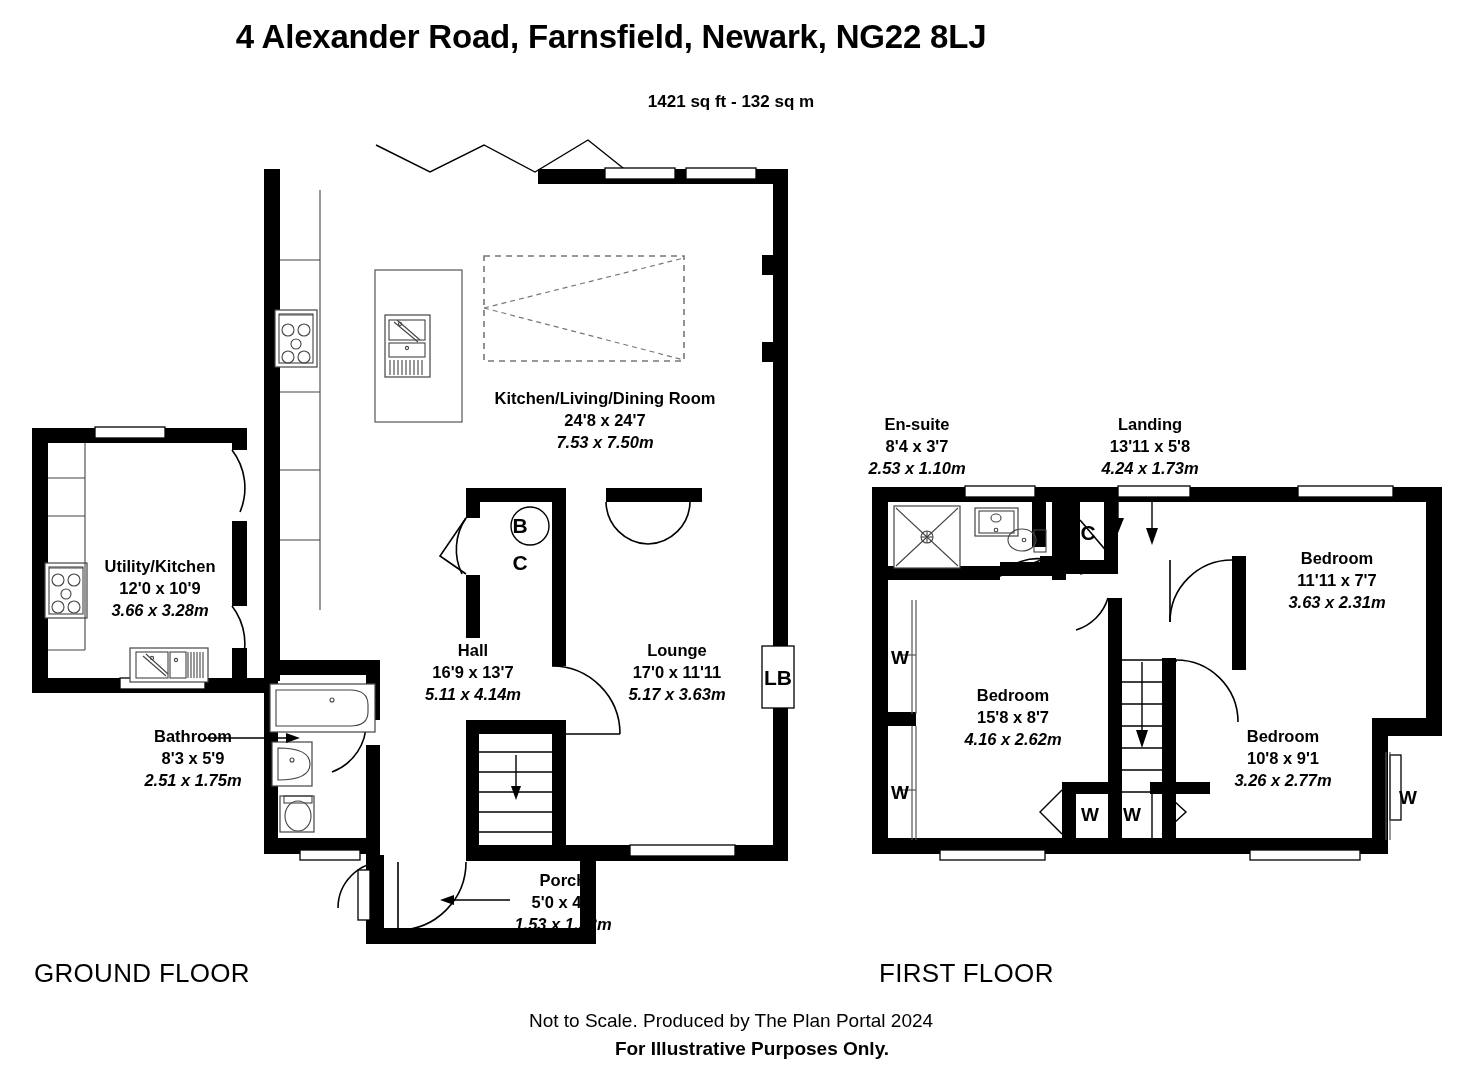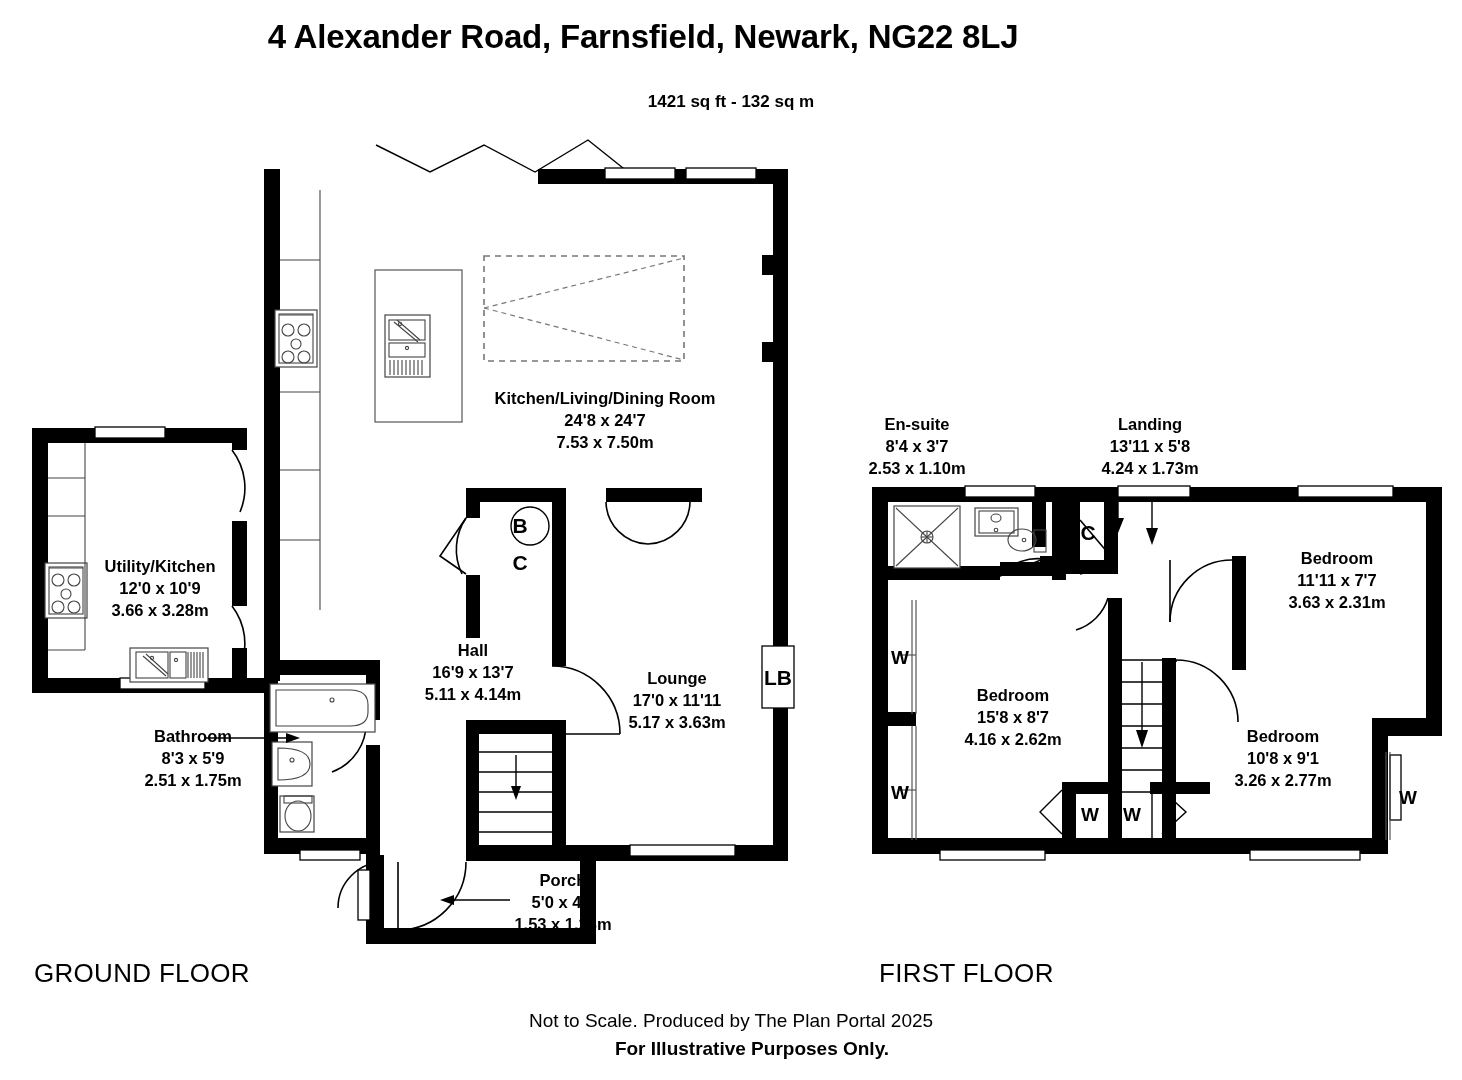--- a/index.html
+++ b/index.html
@@ -1,36 +1,36 @@
 <!DOCTYPE html>
 <html><head>
 <meta charset="utf-8">
 <style>
   html,body{margin:0;padding:0;background:#ffffff;}
   body{width:1462px;height:1080px;position:relative;overflow:hidden;
        font-family:"Liberation Sans","DejaVu Sans",sans-serif;color:#000;}
   #stage{position:absolute;left:0;top:0;width:1462px;height:1080px;}
 
   .title{position:absolute;left:0;top:18px;width:1222px;text-align:center;
-         font-size:33px;font-weight:bold;letter-spacing:-0.2px;margin-left:32px;}
+         font-size:33px;font-weight:bold;letter-spacing:-0.2px;}
   .sub1{position:absolute;left:0;top:68px;width:1462px;text-align:center;
         font-size:17px;font-weight:bold;}
   .sub2{position:absolute;left:0;top:92px;width:1462px;text-align:center;
         font-size:17px;font-weight:bold;}
 
   .floorlabel{position:absolute;font-size:26px;font-weight:normal;letter-spacing:0.3px;}
   .footer1{position:absolute;left:0;top:1010px;width:1462px;text-align:center;font-size:19px;}
   .footer2{position:absolute;left:0;top:1038px;width:1462px;text-align:center;font-size:19px;font-weight:bold;padding-left:21px;}
 
   
   .rlab{position:absolute;text-align:center;font-size:16.5px;font-weight:bold;
         line-height:1.32;white-space:nowrap;}
   .rlab .nm{display:block;}
   .rlab .d1{display:block;}
-  .rlab .d2{display:block;}
+  .rlab .d2{display:block;font-style:italic;}
 
   svg{position:absolute;left:0;top:0;overflow:visible;}
   .wall{fill:#000;}
   .thin{fill:none;stroke:#000;stroke-width:1.4;}
   .thin2{fill:none;stroke:#555;stroke-width:1.2;}
   .door{fill:none;stroke:#000;stroke-width:1.6;}
   .dash{fill:none;stroke:#777;stroke-width:1.6;stroke-dasharray:6 5;}
   .dashthin{fill:none;stroke:#777;stroke-width:1.2;stroke-dasharray:5 4;}
   .fix{fill:#fff;stroke:#444;stroke-width:1.2;}
   .fixline{fill:none;stroke:#444;stroke-width:1.1;}
@@ -242,21 +242,21 @@
   <div class="rlab" style="left:128px;top:726px;width:130px;">
     <span class="nm">Bathroom</span>
     <span class="d1">8'3 x 5'9</span>
     <span class="d2">2.51 x 1.75m</span>
   </div>
   <div class="rlab" style="left:408px;top:640px;width:130px;">
     <span class="nm">Hall</span>
     <span class="d1">16'9 x 13'7</span>
     <span class="d2">5.11 x 4.14m</span>
   </div>
-  <div class="rlab" style="left:612px;top:668px;width:130px;">
+  <div class="rlab" style="left:612px;top:640px;width:130px;">
     <span class="nm">Lounge</span>
     <span class="d1">17'0 x 11'11</span>
     <span class="d2">5.17 x 3.63m</span>
   </div>
   <div class="rlab" style="left:498px;top:870px;width:130px;">
     <span class="nm">Porch</span>
     <span class="d1">5'0 x 4'0</span>
     <span class="d2">1.53 x 1.23m</span>
   </div>
 
@@ -390,16 +390,16 @@
   </div>
   <div class="rlab" style="left:1218px;top:726px;width:130px;">
     <span class="nm">Bedroom</span>
     <span class="d1">10'8 x 9'1</span>
     <span class="d2">3.26 x 2.77m</span>
   </div>
 
   <div class="floorlabel" style="left:34px;top:958px;">GROUND FLOOR</div>
   <div class="floorlabel" style="left:879px;top:958px;">FIRST FLOOR</div>
 
-  <div class="footer1">Not to Scale. Produced by The Plan Portal 2025</div>
+  <div class="footer1">Not to Scale. Produced by The Plan Portal 2024</div>
   <div class="footer2">For Illustrative Purposes Only.</div>
 
 </div>
 
 </body></html>

